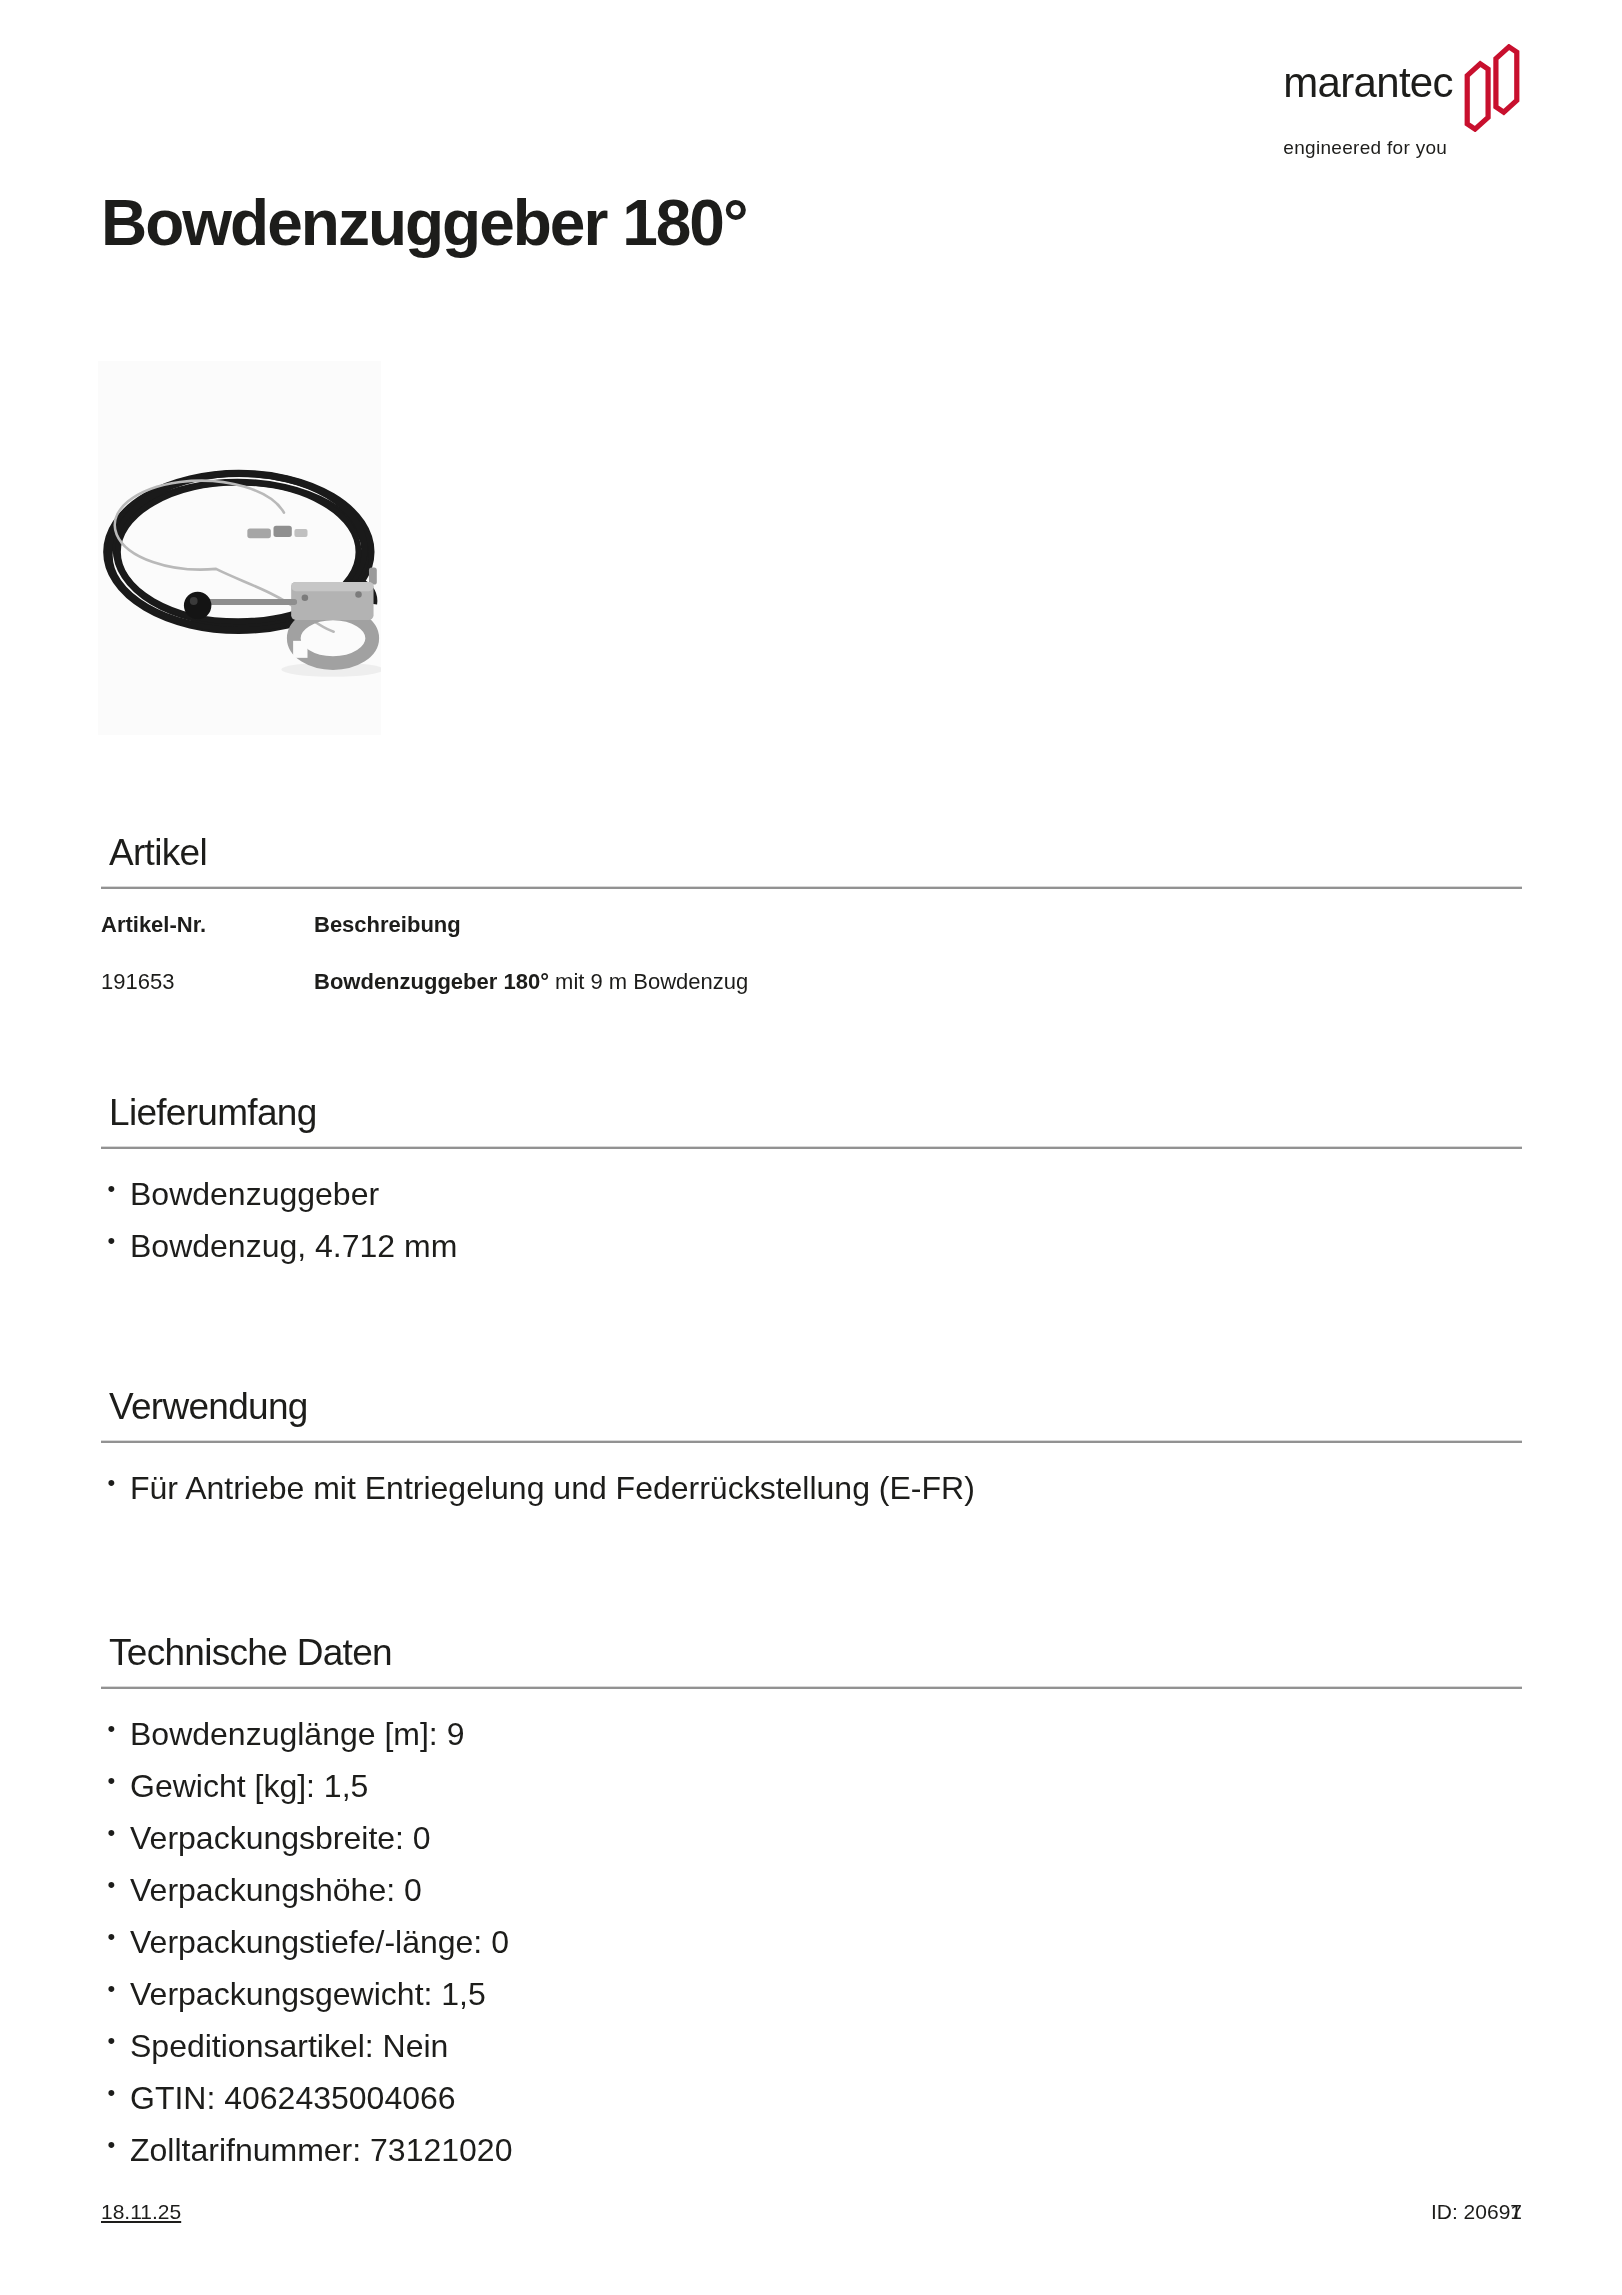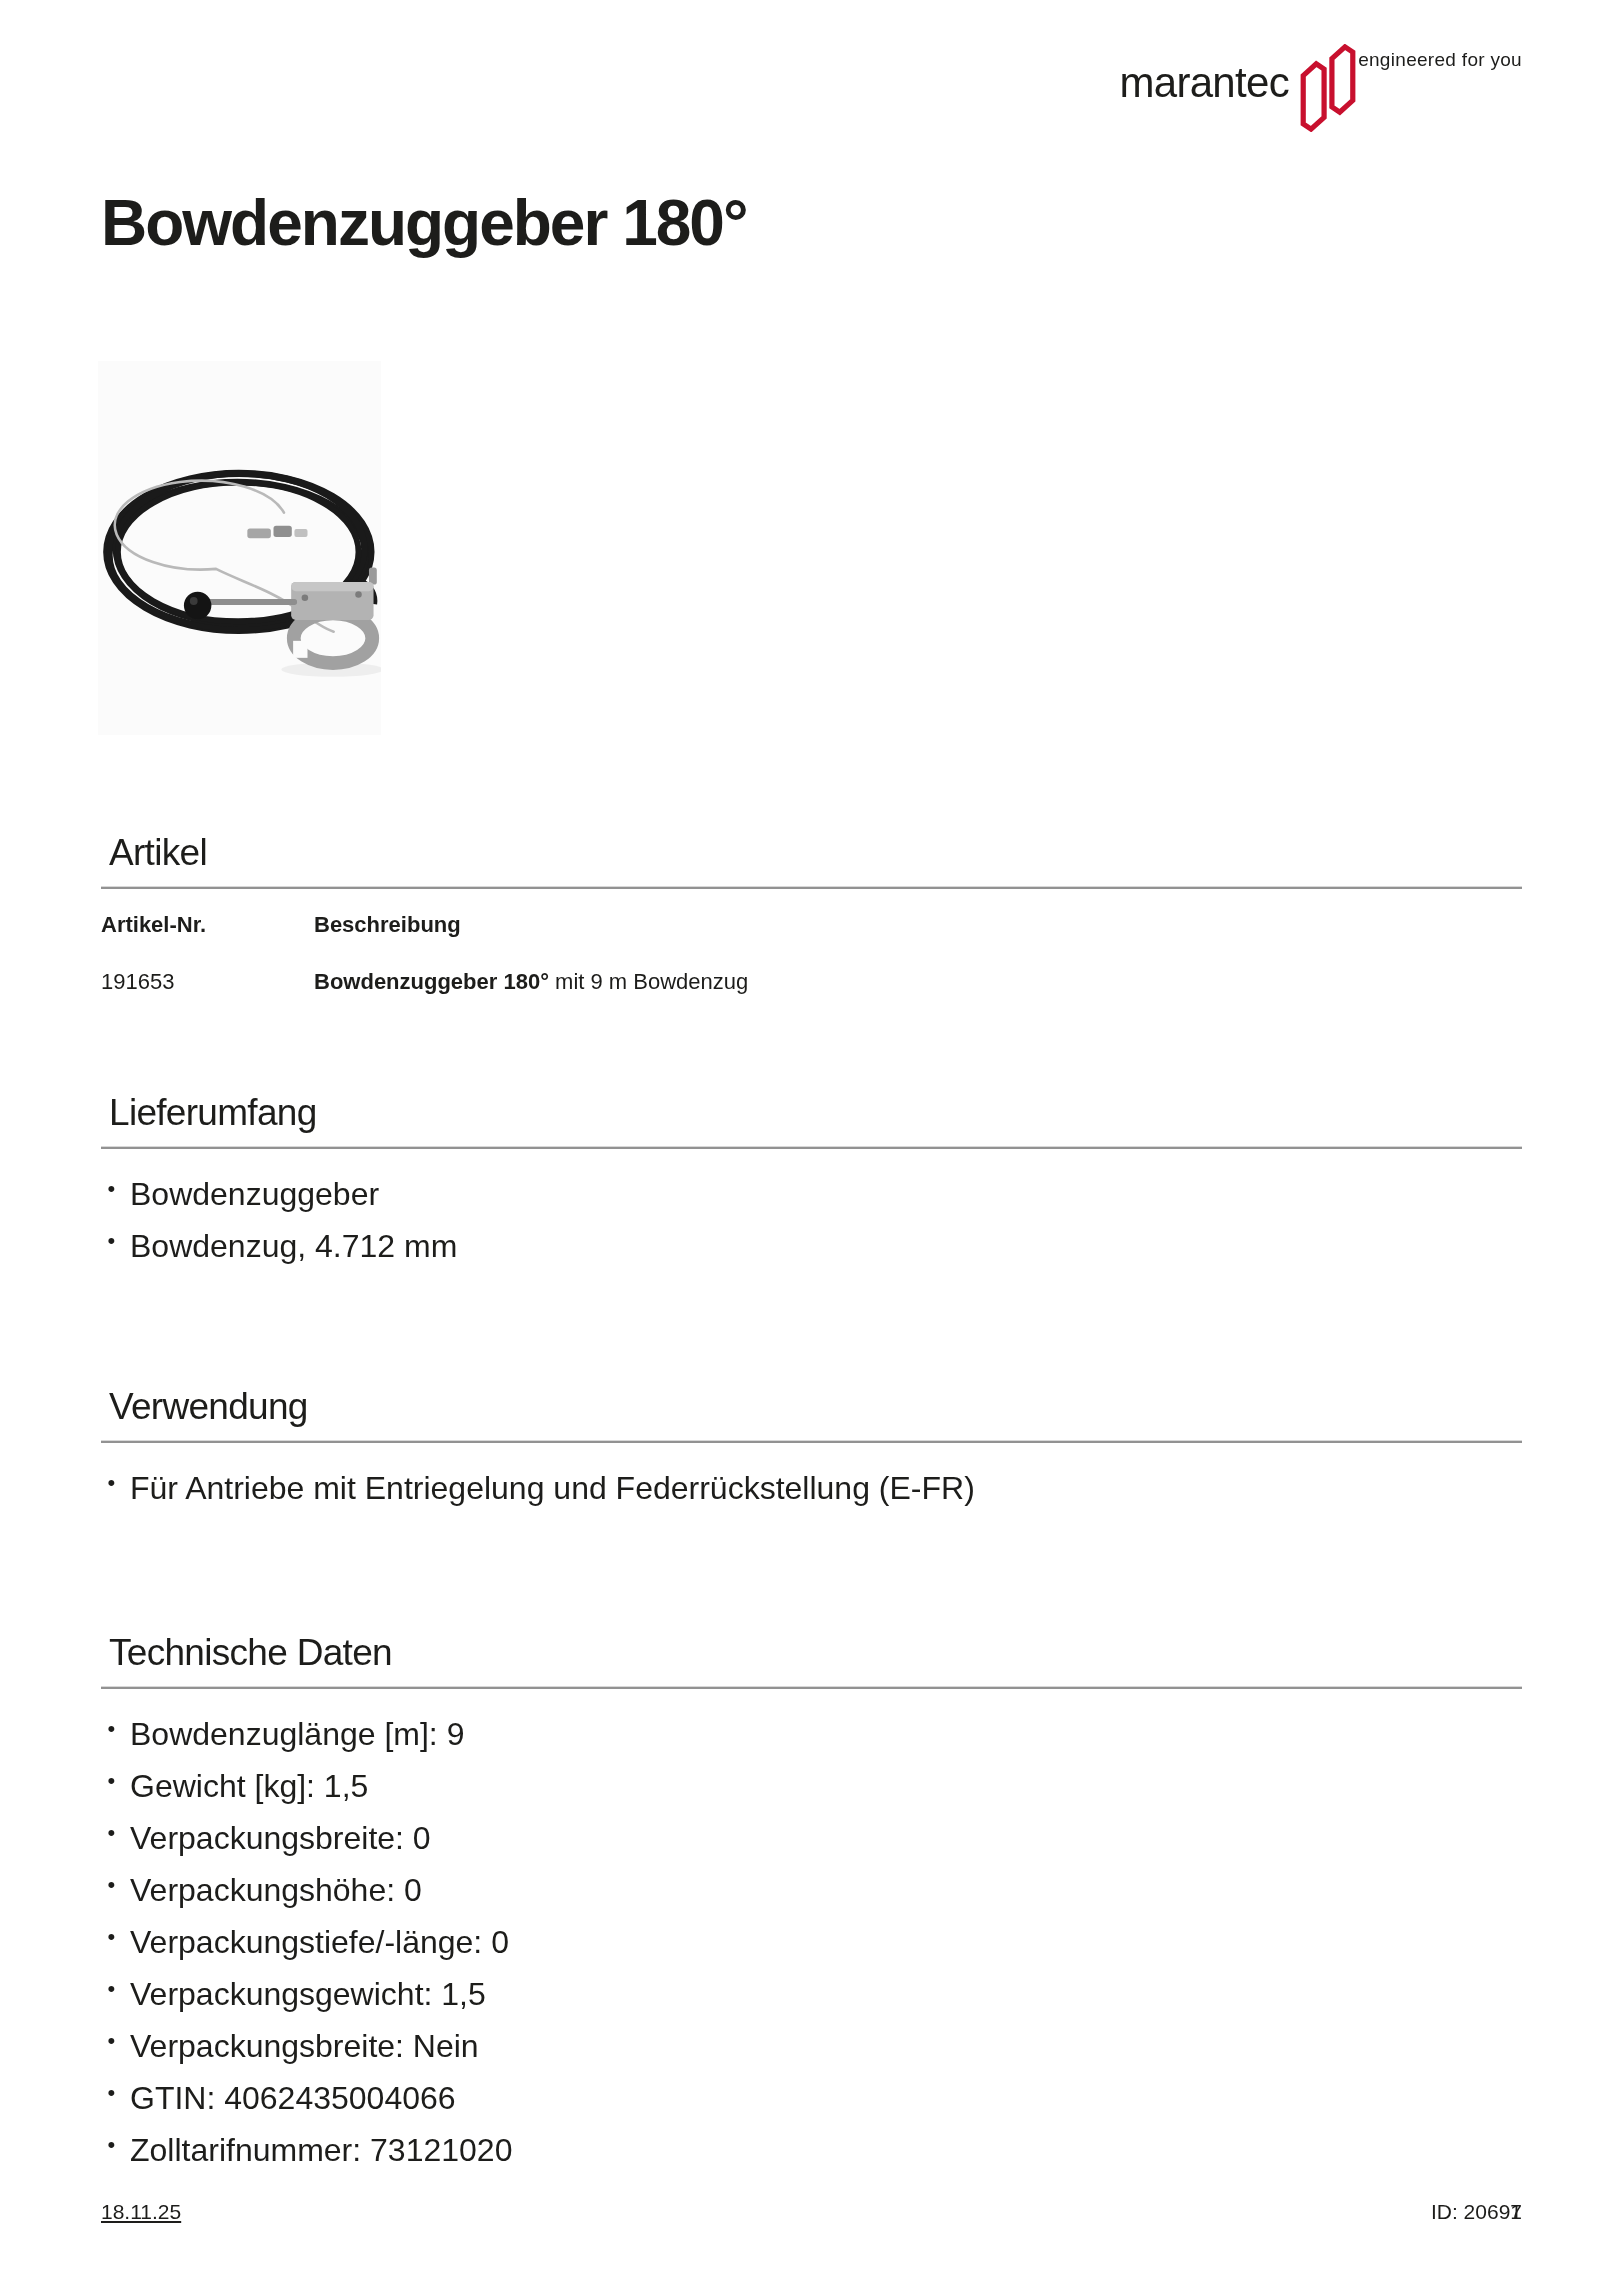--- a/index.html
+++ b/index.html
@@ -7,21 +7,21 @@
     position:relative;
     width:1623px; height:2295px;
     margin:0 auto;
     background:#ffffff;
     font-family:"Liberation Sans", sans-serif;
     color:#1d1d1b;
     overflow:hidden;
   }
 
   
-  .logo { position:absolute; top:44px; right:101px; display:flex; align-items:flex-start; }
+  .logo { position:absolute; top:44px; right:101px; display:flex; flex-direction:column; align-items:flex-start; }
   .logo-row { display:flex; align-items:flex-start; gap:9.2px; }
   .logo-brand { font-size:42px; font-weight:500; letter-spacing:-0.7px; line-height:1; padding-top:18.3px; }
   .logo-icon svg { display:block; }
   .logo-tagline { font-size:19px; letter-spacing:0.3px; margin-top:5.2px; color:#1d1d1b; }
 
   
   .doc-title {
     position:absolute; top:188px; left:101px; right:101px;
     font-size:64px; font-weight:700; letter-spacing:-2px; line-height:1.1; margin:0;
   }
@@ -147,21 +147,21 @@
   <div class="section" id="sec-technische">
     <h2>Technische Daten</h2>
     <hr class="rule">
     <ul class="bullets">
       <li>Bowdenzuglänge [m]: 9</li>
       <li>Gewicht [kg]: 1,5</li>
       <li>Verpackungsbreite: 0</li>
       <li>Verpackungshöhe: 0</li>
       <li>Verpackungstiefe/-länge: 0</li>
       <li>Verpackungsgewicht: 1,5</li>
-      <li>Verpackungsbreite: Nein</li>
+      <li>Speditionsartikel: Nein</li>
       <li>GTIN: 4062435004066</li>
       <li>Zolltarifnummer: 73121020</li>
     </ul>
   </div>
 
   <div class="footer">
     <span class="f-date">18.11.25</span>
     <span class="f-id">ID: 20697</span>
     <span class="f-page">1</span>
   </div>

